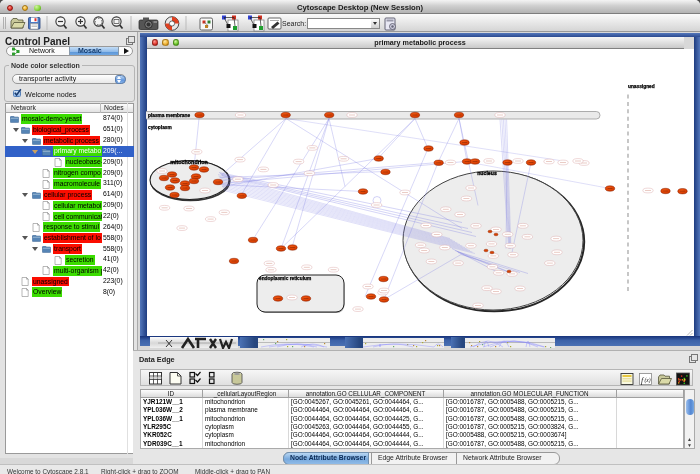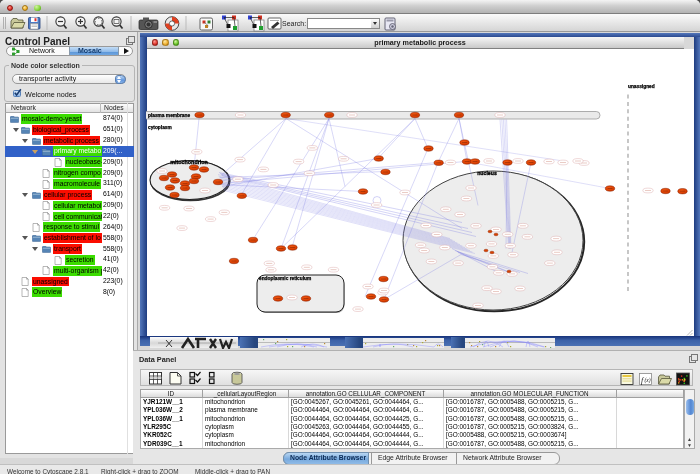--- a/index.html
+++ b/index.html
@@ -5,20 +5,21 @@
        font-family:"Liberation Sans", sans-serif; position:relative; }
 .abs { position:absolute; }
 </style></head><body>
 
 <div class="abs" style="left:0;top:0;width:700px;height:474px;background:#d8d8d8;border-radius:5px 5px 0 0">
 
   <div class="abs" style="left:0;top:0;width:700px;height:14px;background:linear-gradient(#f4f4f4,#cfcfcf 45%,#b2b2b2);border-radius:5px 5px 0 0;border-bottom:1px solid #7d7d7d">
     <div class="abs" style="left:6.5px;top:4.8px;width:6.6px;height:6.6px;border-radius:50%;background:radial-gradient(circle at 35% 30%,#ff9890,#e33a30 60%,#a01710);border:0.5px solid #90150f"></div>
     <div class="abs" style="left:21.8px;top:4.8px;width:6.6px;height:6.6px;border-radius:50%;background:radial-gradient(circle at 35% 30%,#ffe9a0,#f5b530 60%,#b07710);border:0.5px solid #a37512"></div>
     <div class="abs" style="left:34.4px;top:4.8px;width:6.6px;height:6.6px;border-radius:50%;background:radial-gradient(circle at 35% 30%,#d2f5a2,#7fd133 60%,#3f8712)"></div>
+    <div class="abs" style="left:297px;top:2.5px;width:260px;font-size:7.7px;font-weight:bold;color:#1a1a1a">Cytoscape Desktop (New Session)</div>
   </div>
 
   <div class="abs" style="left:0;top:14px;width:700px;height:18px;background:linear-gradient(#fafafa,#d5d5d5);border-bottom:1px solid #999">
   </div>
   <svg style="position:absolute;left:0;top:0" width="700" height="32" viewBox="0 0 700 32">
       <g stroke="#b0b0b0" stroke-width="1">
         <line x1="3.5" y1="17" x2="3.5" y2="29"></line>
         <line x1="5.5" y1="17" x2="5.5" y2="29"></line>
       </g>
       <g>
@@ -538,21 +539,21 @@
       <path d="M25 9 Q 49 -3 73 9" fill="none" stroke="#88f" stroke-width="0.6" opacity="0.7"></path>
       <path d="M18 9 Q 49 -3 80 9" fill="none" stroke="#88f" stroke-width="0.6" opacity="0.7"></path>
       <path d="M79 9 Q 42 -3 5 9" fill="none" stroke="#88f" stroke-width="0.6" opacity="0.7"></path>
       <path d="M34 9 Q 39 -3 44 9" fill="none" stroke="#88f" stroke-width="0.6" opacity="0.7"></path>
     </svg>
     <div style="position:absolute;left:240px;top:336.5px;width:18px;height:11px;background:linear-gradient(90deg,#4a71b4,#27477f 80%)"></div>
     <div style="position:absolute;left:345px;top:336.5px;width:18px;height:11px;background:linear-gradient(90deg,#4a71b4,#27477f 80%)"></div>
     <div style="position:absolute;left:451px;top:336.5px;width:14px;height:11px;background:linear-gradient(90deg,#4a71b4,#27477f 80%)"></div>
 
   <div class="abs" style="left:133px;top:350px;width:567px;height:114px;background:#e6e6e6;border-top:1px solid #b0b0b0">
-    <div class="abs" style="left:6px;top:4px;font-size:7.3px;font-weight:bold;color:#222">Data Panel</div>
+    <div class="abs" style="left:6px;top:4px;font-size:7.3px;font-weight:bold;color:#222">Data Edge</div>
     <svg class="abs" style="left:556px;top:3px" width="9" height="9" viewBox="0 0 9 9">
         <rect x="0.5" y="2.5" width="6" height="6" fill="none" stroke="#777" stroke-width="1"></rect>
         <rect x="2.5" y="0.5" width="6" height="6" fill="#e6e6e6" stroke="#777" stroke-width="1"></rect>
       </svg>
     <div class="abs" style="left:7px;top:18px;width:553px;height:17px;background:linear-gradient(#f6f6f6,#e0e0e0);border:1px solid #b5b5b5"></div>
     <svg style="position:absolute;left:0;top:0" width="567" height="116" viewBox="0 0 567 116">
         <g>
           <rect x="16.5" y="21.5" width="12" height="11.5" fill="#fff" stroke="#333" stroke-width="1"></rect>
           <line x1="16.5" y1="25" x2="28.5" y2="25" stroke="#333" stroke-width="0.8"></line>
           <line x1="16.5" y1="28.5" x2="28.5" y2="28.5" stroke="#333" stroke-width="0.8"></line>

